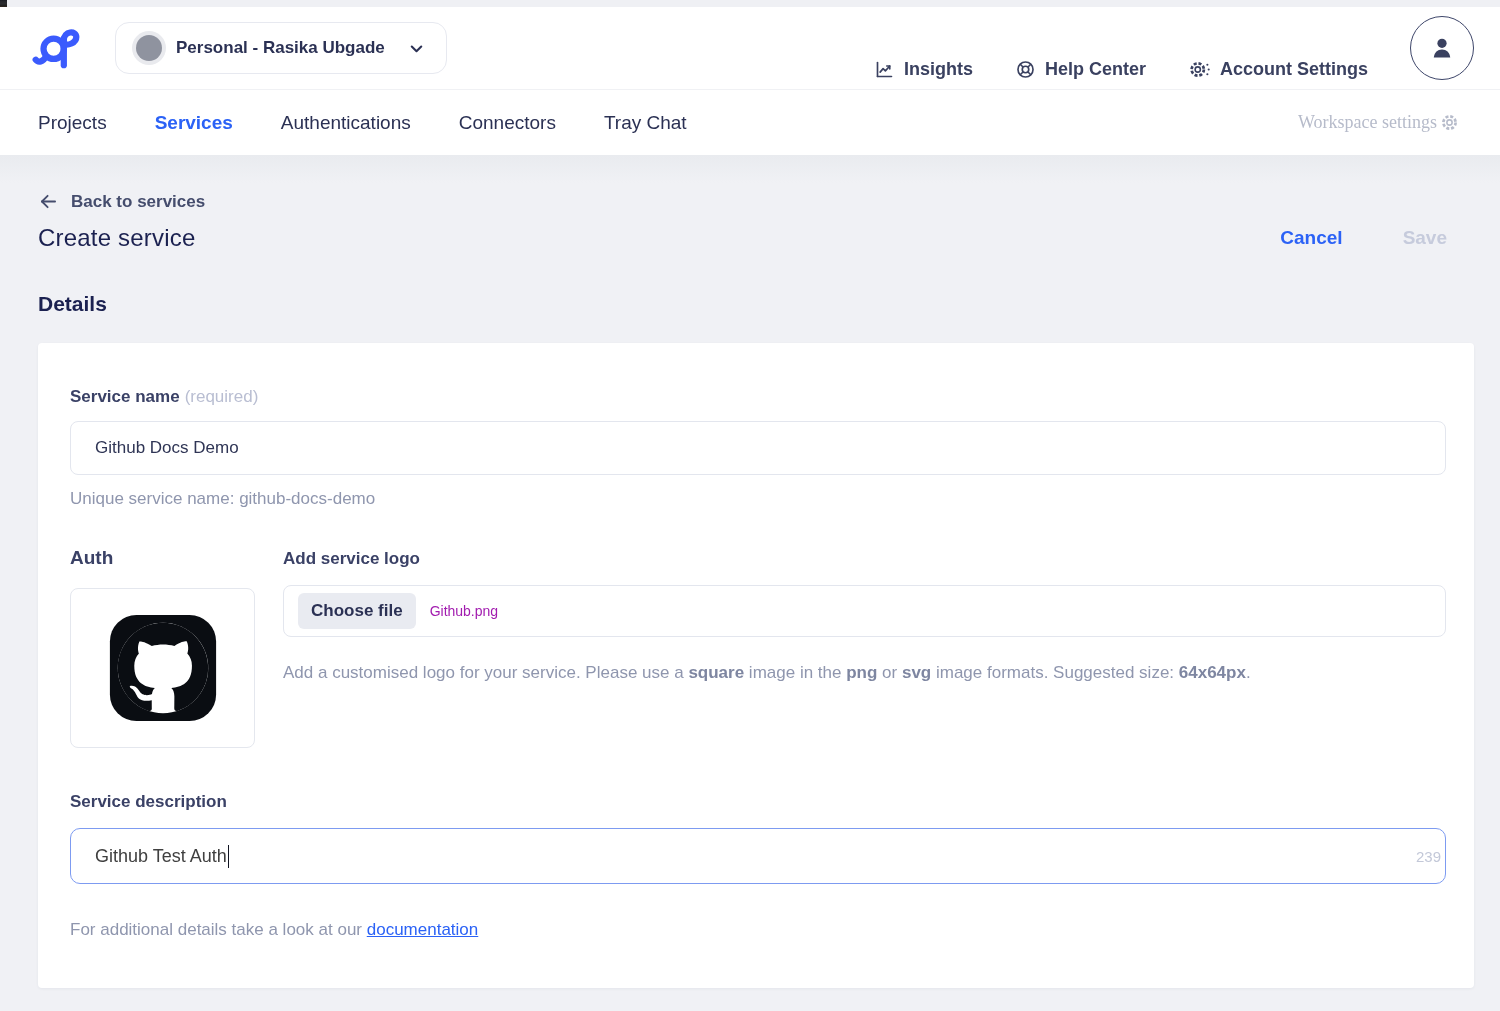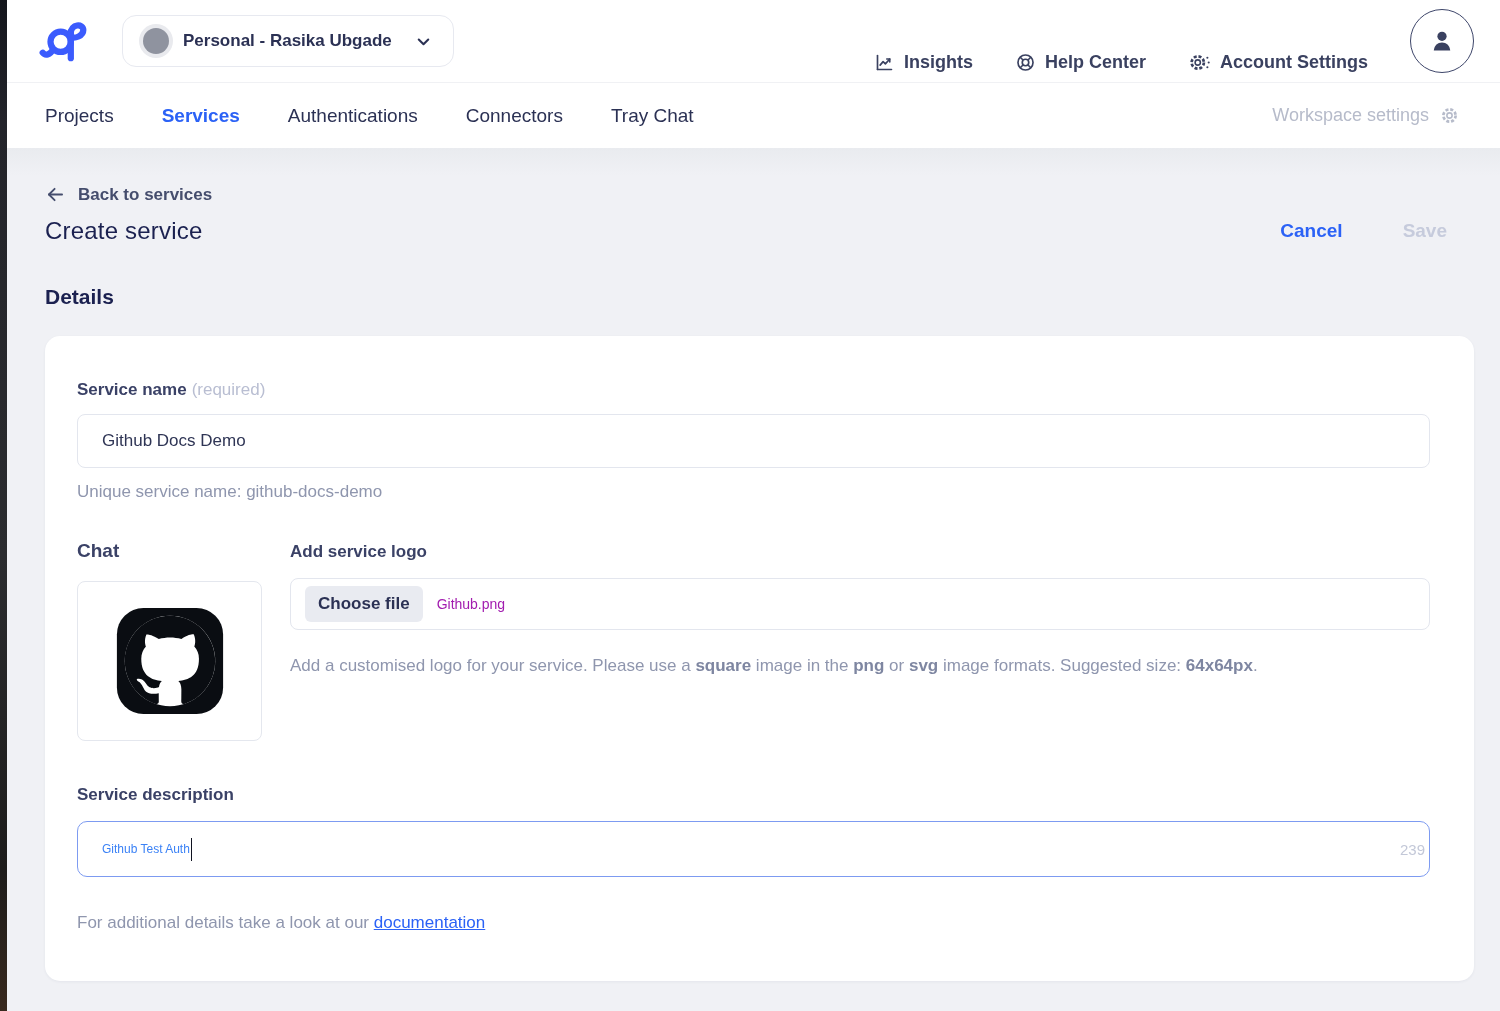--- a/index.html
+++ b/index.html
@@ -1,18 +1,18 @@
 <!DOCTYPE html>
 <html><head>
 <meta charset="utf-8">
 <style>
   * { margin:0; padding:0; box-sizing:border-box; }
   html,body { width:1500px; height:1011px; overflow:hidden; }
   body { font-family:"Liberation Sans", sans-serif; color:#2b3154; background:#eff0f4; }
-  .screen { position:relative; width:1500px; height:1011px; display:flex; }
+  .screen { position:relative; width:1500px; height:1011px; display:flex;flex-direction:column; }
   .edge-strip { width:7px; height:100%; flex:0 0 7px;
     background:linear-gradient(180deg,#14161c 0%,#23242a 12%,#2b2c2f 55%,#1d1c1b 86%,#38291e 100%); }
   .app { flex:1; display:flex; flex-direction:column; min-width:0; }
 
   
   .topbar { height:82px; background:#fff; display:flex; align-items:center; padding:0 26px 0 31px; }
   .logo-wrap { width:56px; display:flex; align-items:center; }
   .ws-pill { margin-left:28px; height:52px; display:flex; align-items:center; gap:14px;
     border:1px solid #e7e9f0; border-radius:14px; background:#fff; padding:0 20px; cursor:pointer; }
   .ws-avatar { width:26px; height:26px; border-radius:50%; background:#8f939f; box-shadow:0 0 0 4px #e9eaee; }
@@ -22,35 +22,35 @@
   .top-link { display:flex; align-items:center; gap:9px; font-size:18px; font-weight:600; color:#3a4160; cursor:pointer; text-decoration:none; }
   .top-link svg { flex:0 0 auto; }
   .avatar-btn { margin-left:0; width:64px; height:64px; border-radius:50%; background:#fff;
     border:1.5px solid #3e466a; display:flex; align-items:center; justify-content:center; cursor:pointer; }
 
   
   .tabs-row { height:66px; background:#fff; display:flex; align-items:center; padding:0 40px 0 38px;
     border-top:1px solid #f0f1f4; box-shadow:0 1px 0 #ececf0; }
   .tab { font-size:19px; color:#2b3154; margin-right:48px; cursor:pointer; }
   .tab.active { color:#2b62f6; font-weight:700; }
-  .ws-settings { margin-left:auto; display:flex; align-items:center; gap:10px; color:#b6bbca; font-size:18px; cursor:pointer; }
+  .ws-settings { margin-left:auto; display:flex; align-items:center; gap:2px; color:#b6bbca; font-size:18px; cursor:pointer;font-family:Liberation Serif, serif; }
 
   
   .content { flex:1; padding:0 26px 0 38px; background:linear-gradient(180deg,#e9ebef 0,#f0f1f5 28px); overflow:hidden; }
   .back-row { margin-top:36px; display:flex; align-items:center; gap:12px; cursor:pointer; width:max-content; }
   .back-row span { font-size:17px; font-weight:700; color:#454d6d; }
   .title-row { margin-top:12px; display:flex; align-items:center; }
   .page-title { font-size:24px; font-weight:400; color:#1b2150; letter-spacing:.2px; }
   .title-actions { margin-left:auto; display:flex; align-items:center; gap:60px; padding-right:27px; }
   .btn-cancel { background:none; border:none; font-family:inherit; font-size:19px; font-weight:700; color:#2b62f6; cursor:pointer; }
   .btn-save { background:none; border:none; font-family:inherit; font-size:19px; font-weight:700; color:#c6cbdc; cursor:default; }
   .section-heading { margin-top:40px; font-size:21px; font-weight:800; color:#1b2150; }
 
-  .card { margin-top:27px; background:#fff; border-radius:15px; box-shadow:0 1px 3px rgba(40,50,90,.06);
-    padding:44px 44px 48px 32px; }
+  .card { margin-top:27px; background:#fff; border-radius:4px; box-shadow:0 1px 3px rgba(40,50,90,.06);
+    padding:44px 28px 48px 32px; }
 
   .field-label { font-size:17px; font-weight:700; color:#3a4166; }
   .required-hint { font-weight:400; color:#b9bed2; margin-left:5px; }
   .text-input { display:block; width:100%; height:54px; margin-top:14px; border:1px solid #e3e6ee; border-radius:8px;
     padding:0 24px; font-family:inherit; font-size:17px; color:#2f3555; outline:none; background:#fff; }
   .hint { margin-top:14px; font-size:17px; color:#8f96ae; }
 
   .logo-grid { margin-top:38px; display:flex; }
   .logo-col { width:213px; flex:0 0 213px; }
   .logo-heading { font-size:19px; font-weight:700; color:#3a4166; }
@@ -62,21 +62,21 @@
     display:flex; align-items:center; padding:0 14px; gap:14px; cursor:pointer; }
   .choose-chip { background:#e9ebf1; border:none; border-radius:6px; padding:8px 13px;
     font-family:inherit; font-size:17px; font-weight:600; color:#2b3154; cursor:pointer; }
   .file-name { font-size:14px; color:#a21caf; }
   .logo-help { margin-top:26px; font-size:17px; color:#8f96ae; }
   .logo-help span[data-bold] { font-weight:700; color:#7e86a1; }
 
   .desc-block { margin-top:44px; }
   .desc-input { position:relative; margin-top:16px; height:56px; border:1.5px solid #7d9bf1; border-radius:10px;
     background:#fff; display:flex; align-items:center; padding:0 70px 0 24px; cursor:text; }
-  .desc-value { font-size:12px; color:#3b82f6; }
+  .desc-value { font-size:18px; color:#404040; }
   .caret { display:inline-block; width:1.6px; height:23px; background:#101321; margin-left:1px; vertical-align:middle;
     animation:blink 1.1s steps(1) infinite; }
   @keyframes blink { 50% { opacity:0; } }
   .char-counter { position:absolute; right:4px; top:50%; transform:translateY(-50%); font-size:15px; color:#c3c8d8; }
 
   .footer-hint { margin-top:36px; font-size:17px; color:#8f96ae; }
   .doc-link { color:#2b62f6; text-decoration:underline; cursor:pointer; }
 </style>
 </head>
 <body>
@@ -178,21 +178,21 @@
       <section class="card">
 
         <div>
           <span class="field-label">Service name</span><span class="field-label required-hint">(required)</span>
           <input class="text-input" type="text" value="Github Docs Demo" style="">
           <p class="hint">Unique service name: github-docs-demo</p>
         </div>
 
         <div class="logo-grid">
           <div class="logo-col">
-            <h3 class="logo-heading">Chat</h3>
+            <h3 class="logo-heading">Auth</h3>
             <div class="logo-box">
               <svg viewBox="0 0 120 120" width="118" height="118">
                 <rect x="6" y="6" width="108" height="108" rx="27" fill="#0a0d12"></rect>
                 <circle cx="60" cy="60" r="46" fill="#ffffff"></circle>
                 <path transform="translate(14,14) scale(5.75)" fill="#0a0d12" d="M8 0C3.58 0 0 3.58 0 8c0 3.54 2.29 6.53 5.47 7.59.4.07.55-.17.55-.38 0-.19-.01-.82-.01-1.49-2.01.37-2.53-.49-2.69-.94-.09-.23-.48-.94-.82-1.13-.28-.15-.68-.52-.01-.53.63-.01 1.08.58 1.23.82.72 1.21 1.87.87 2.33.66.07-.52.28-.87.51-1.07-1.78-.2-3.64-.89-3.64-3.95 0-.87.31-1.59.82-2.15-.08-.2-.36-1.02.08-2.12 0 0 .67-.21 2.2.82.64-.18 1.32-.27 2-.27.68 0 1.36.09 2 .27 1.53-1.04 2.2-.82 2.2-.82.44 1.1.16 1.92.08 2.12.51.56.82 1.27.82 2.15 0 3.07-1.87 3.75-3.65 3.95.29.25.54.73.54 1.48 0 1.07-.01 1.93-.01 2.2 0 .21.15.46.55.38A8.013 8.013 0 0 0 16 8c0-4.42-3.58-8-8-8z"></path>
               </svg>
             </div>
           </div>
           <div class="upload-col">
             <span class="field-label">Add service logo</span>

